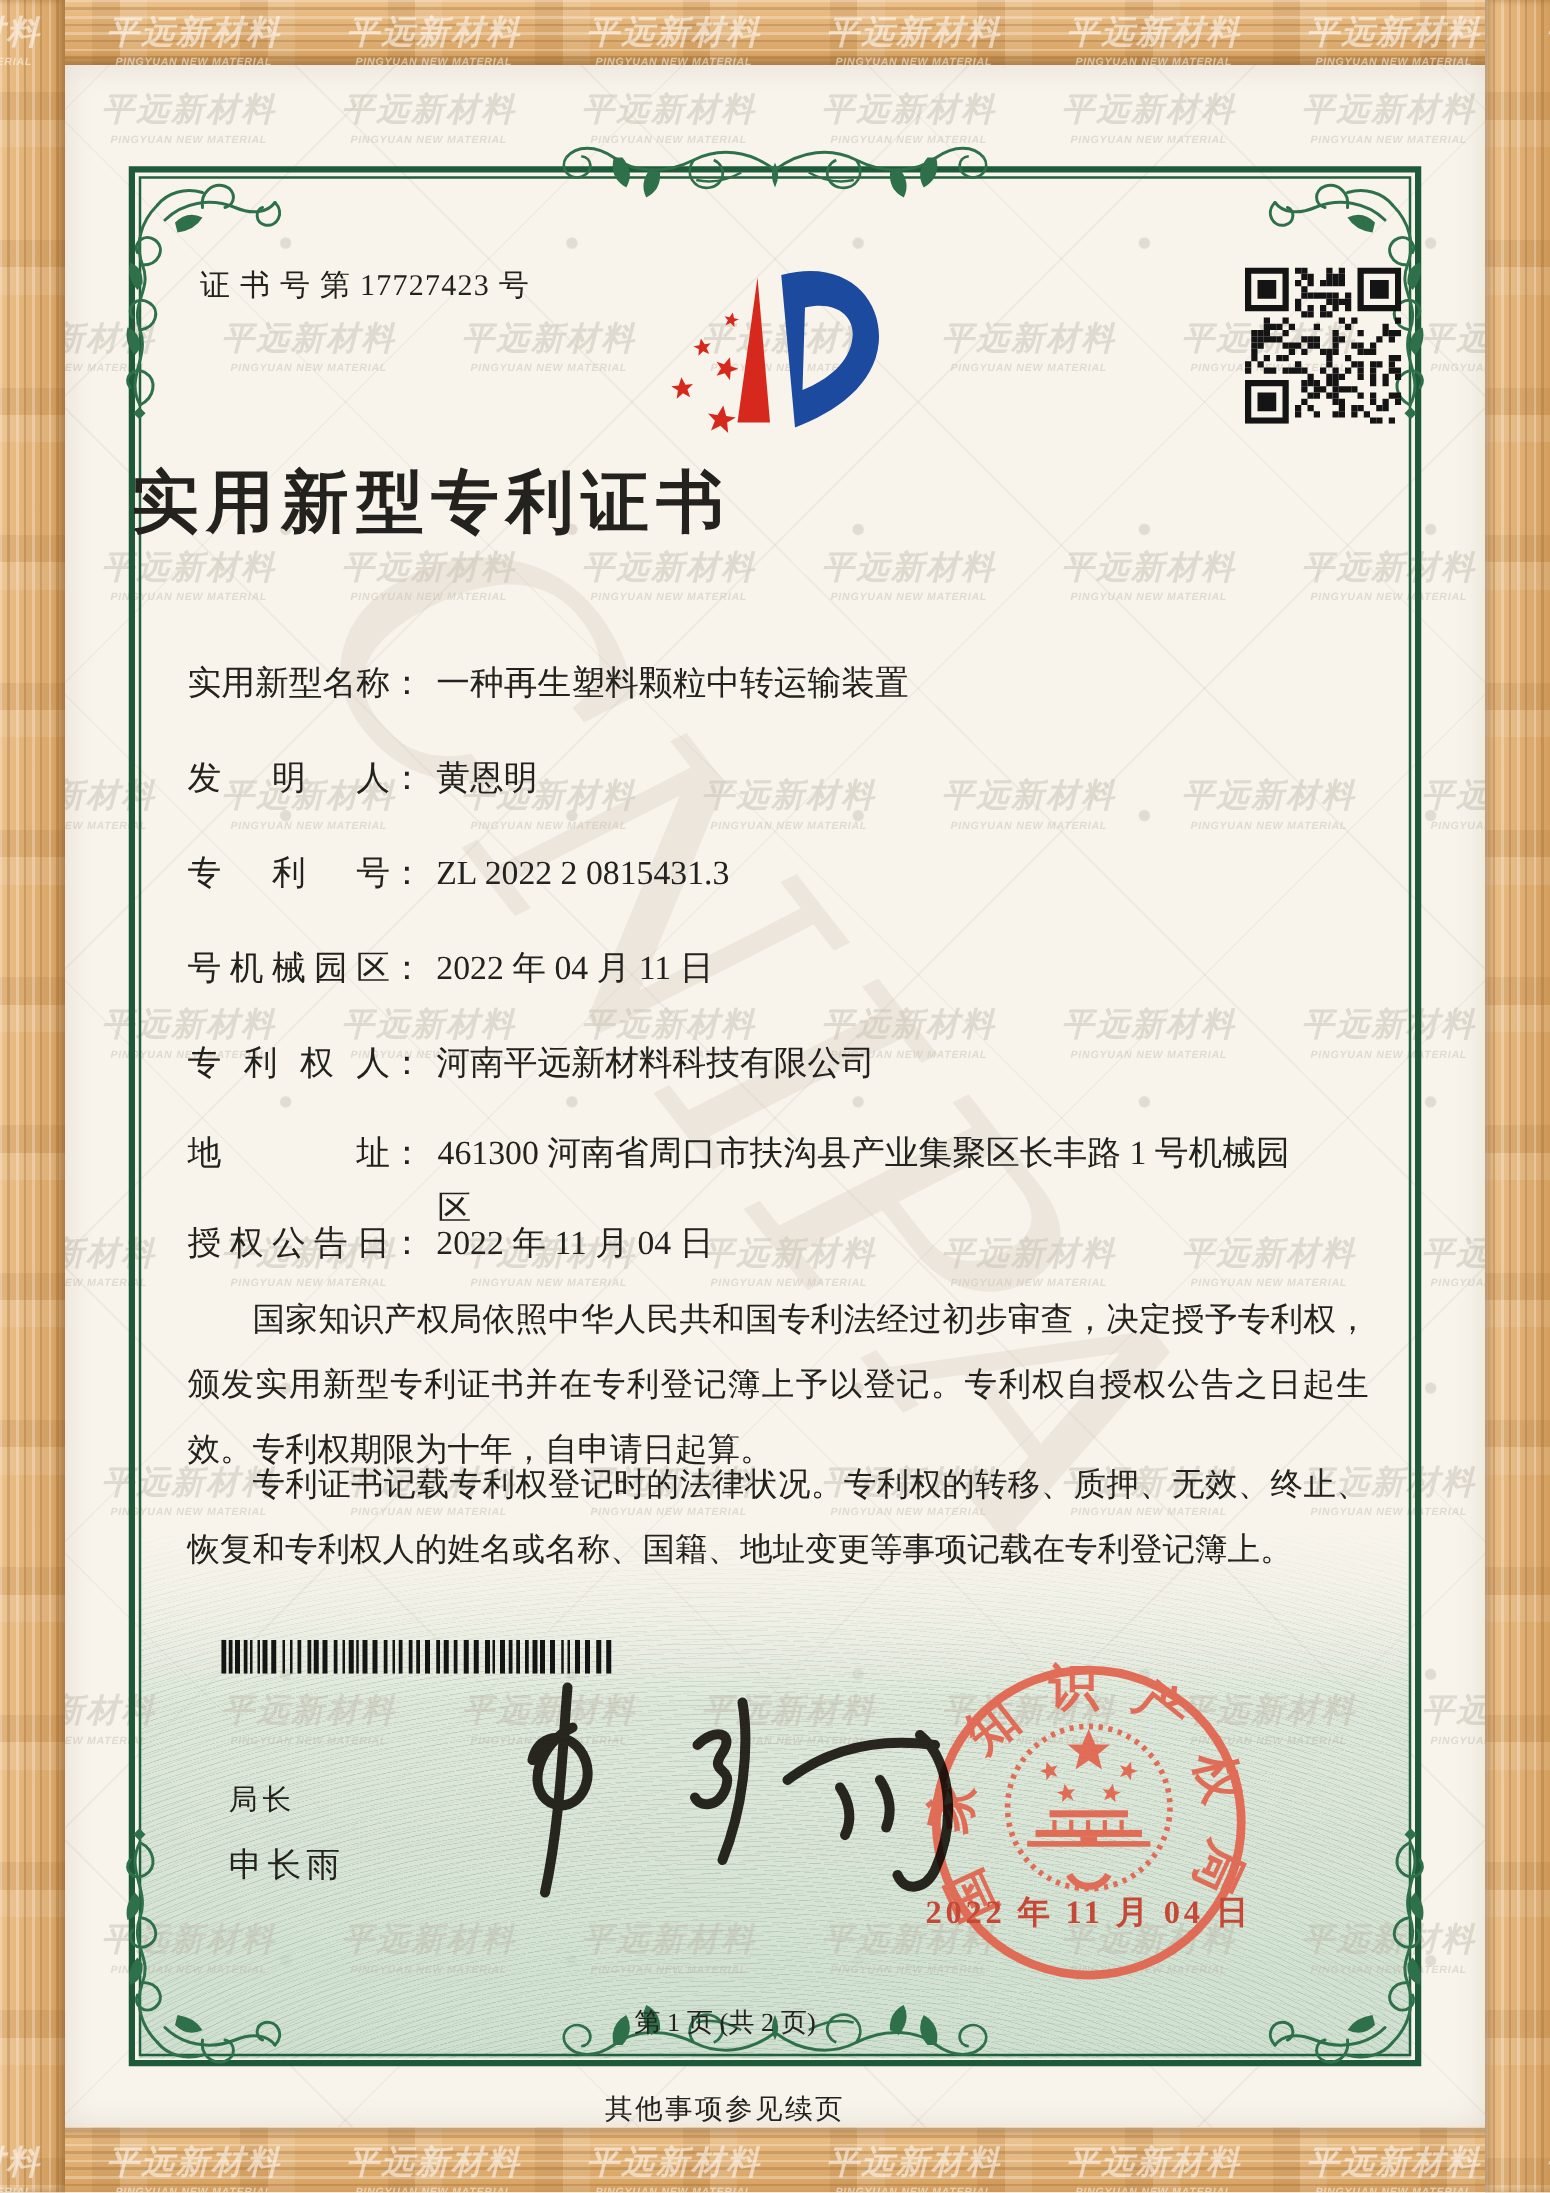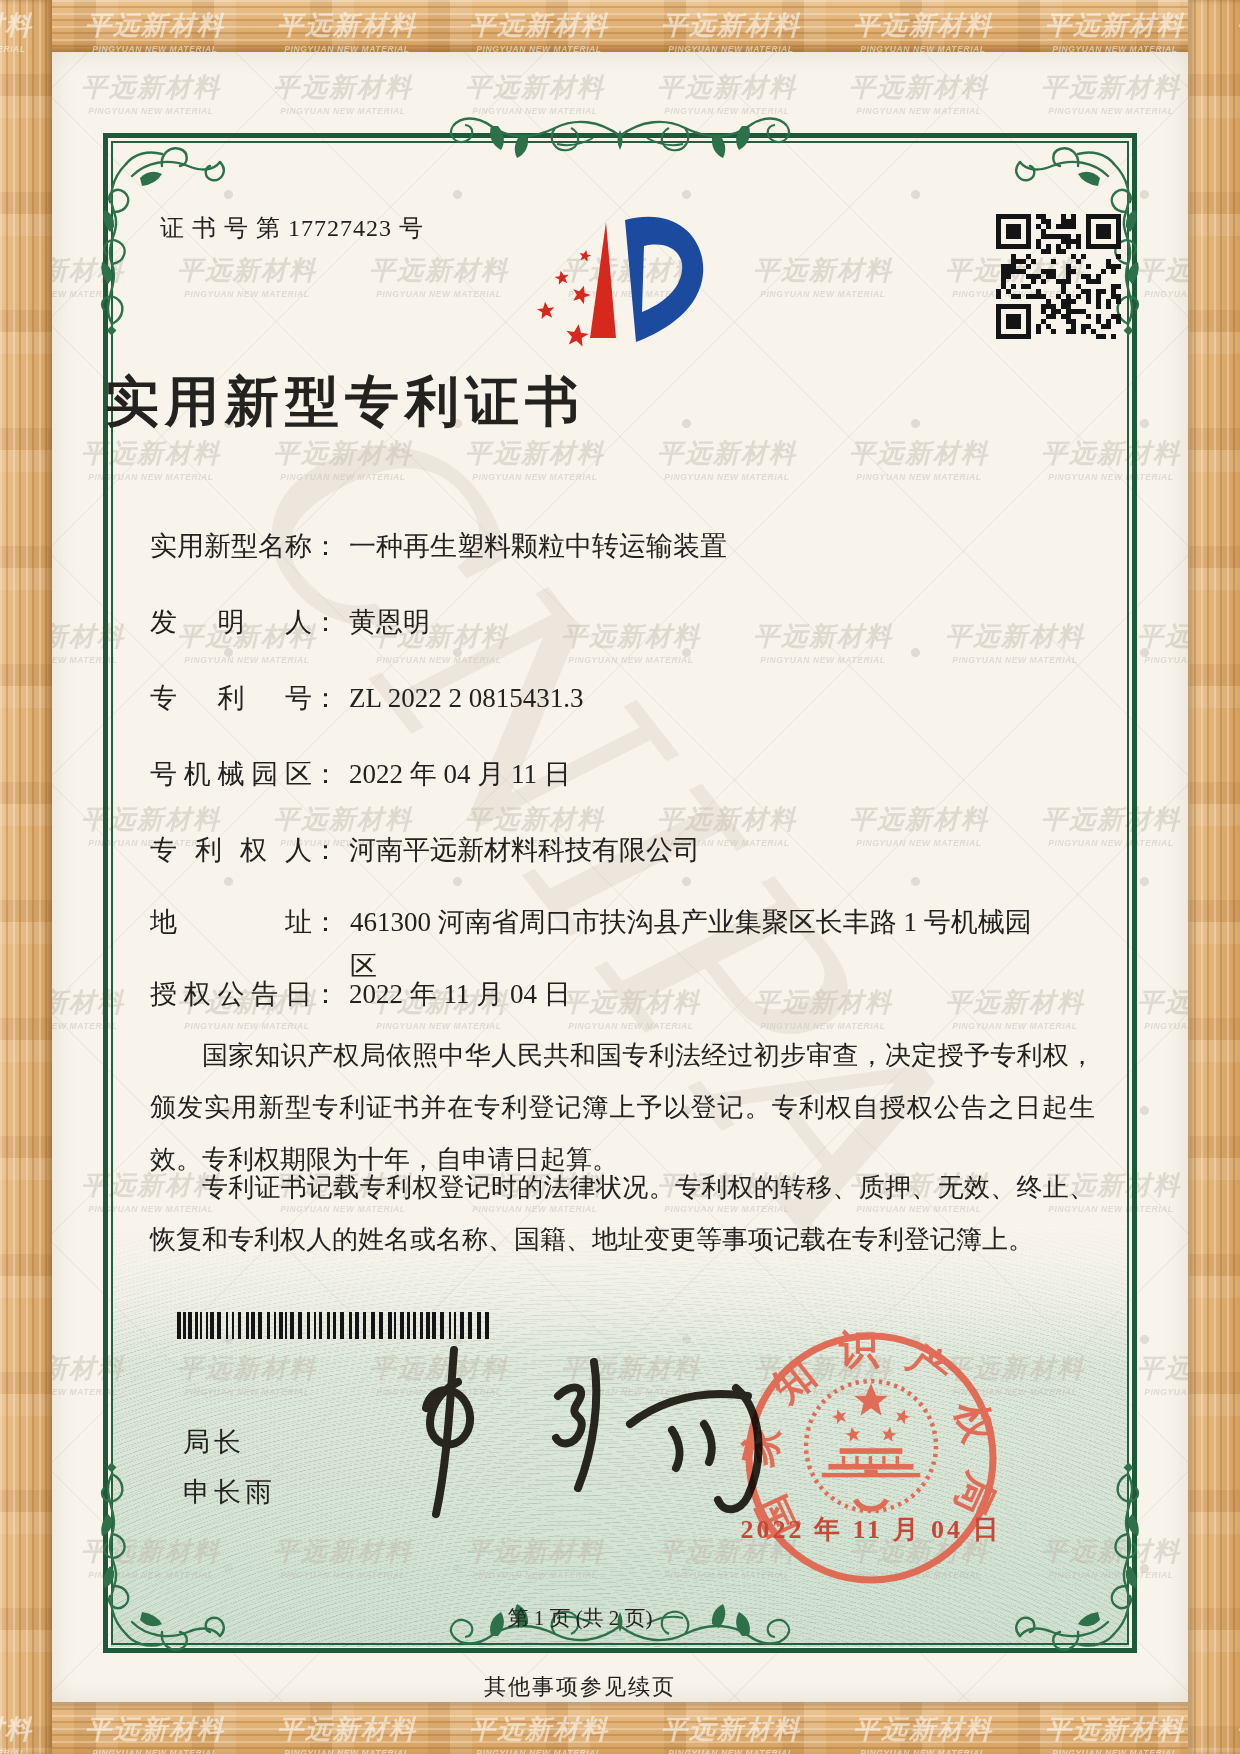--- a/index.html
+++ b/index.html
@@ -65,21 +65,21 @@
     font-size:54px;font-weight:bold;letter-spacing:6px;}
   .frow{position:absolute;left:150px;font-size:27px;line-height:44px;white-space:nowrap;}
   .flabel{display:inline-block;width:162px;text-align:justify;text-align-last:justify;}
   .colon{display:inline-block;}
   .fval{margin-left:10px;}
   .addr{display:inline-block;width:705px;white-space:normal;vertical-align:top;margin-left:11px;}
   .g2{position:absolute;left:540px;top:0;}
   .bodyp{position:absolute;left:150px;width:945px;margin:0;font-size:26px;line-height:52px;
     text-align:justify;text-indent:2em;}
   .barcode{position:absolute;left:177px;top:1312px;}
-  .signoff-role{position:absolute;left:183px;top:1424px;font-size:27px;letter-spacing:4px;}
+  .signoff-role{position:absolute;left:183px;top:1424px;font-size:23px;letter-spacing:4px;}
   .signoff-name{position:absolute;left:183px;top:1474px;font-size:27px;letter-spacing:4px;}
   .signature{position:absolute;left:362px;top:1338px;}
   .seal{position:absolute;left:736px;top:1318px;mix-blend-mode:multiply;}
   .footer-page{position:absolute;left:340px;top:1604px;width:480px;text-align:center;font-size:21px;}
   .footer-note{position:absolute;left:340px;top:1672px;width:480px;text-align:center;font-size:22px;letter-spacing:2px;}
 </style>
 </head>
 <body>
 
 <div class="page">

